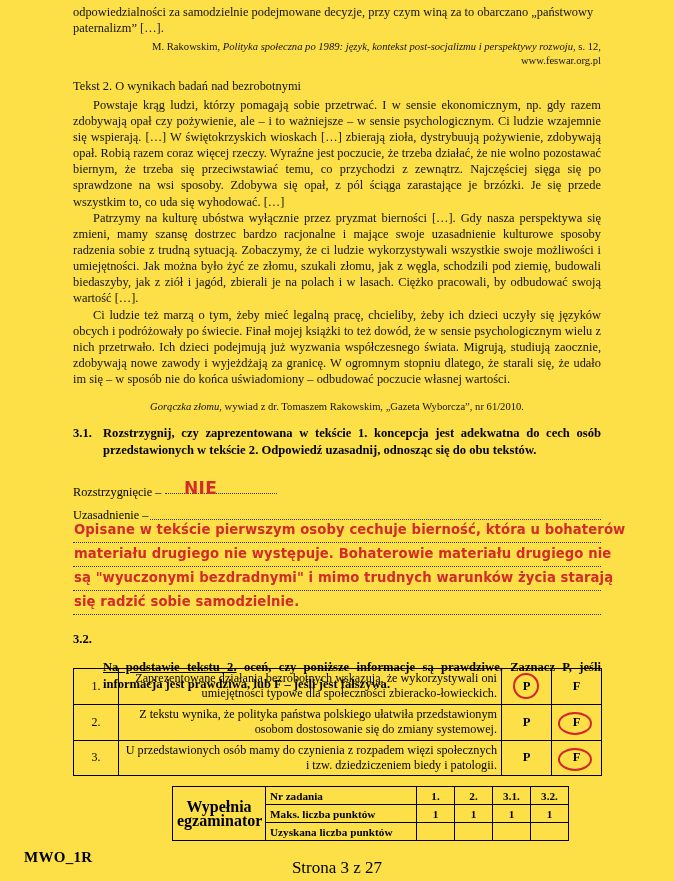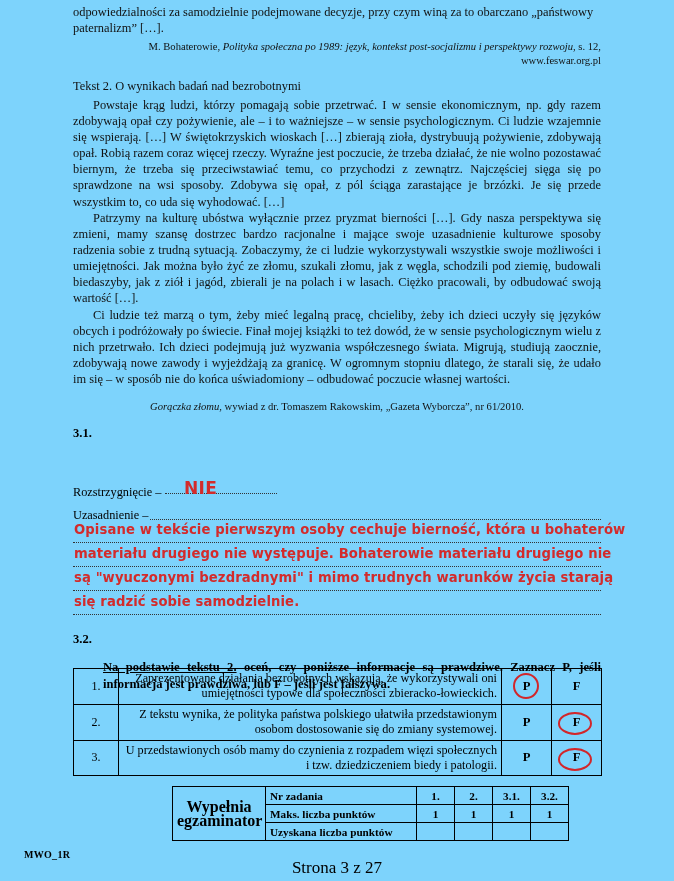--- a/index.html
+++ b/index.html
@@ -13,21 +13,21 @@
     position: relative;
     font-family: "Liberation Serif", serif;
     color: #000000;
     overflow: hidden;
   }
   .page {
     position: absolute;
     left: 0; top: 0;
     width: 674px;
     height: 881px;
-    background: #7dd3fc;
+    background: #fde047;
   }
 
   
   .para {
     position: absolute;
     font-size: 12.4px;
     line-height: 16.1px;
     text-align: justify;
     text-justify: inter-word;
     color: #111;
@@ -182,58 +182,59 @@
   }
   .ex-cell {
     width: 29px;
     text-align: center;
     font-weight: bold;
   }
 
   
   .footer-code {
     position: absolute;
-    font-size: 10px;
+    font-size: 15px;
     font-weight: bold;
     font-family: "Liberation Serif", serif;
     letter-spacing: 0.3px;
   }
   .footer-page {
     position: absolute;
     font-size: 17px;
     text-align: center;
     width: 674px;
     left: 0;
   }
 </style>
 </head>
 <body>
 
 <div class="page">
 
   <div class="para nojust" style="left:73px; top:4px; width:528px;">odpowiedzialności za samodzielnie podejmowane decyzje, przy czym winą za to obarczano „państwowy paternalizm” […].</div>
 
   <div class="source" style="left:120px; top:40px; width:481px;">
-    <span>M. Bohaterowie, </span><i>Polityka społeczna po 1989: język, kontekst post-socjalizmu i perspektywy rozwoju</i><span>, s. 12,</span>
+    <span>M. Rakowskim, </span><i>Polityka społeczna po 1989: język, kontekst post-socjalizmu i perspektywy rozwoju</i><span>, s. 12,</span>
   </div>
   <div class="source" style="left:120px; top:54px; width:481px;">www.feswar.org.pl</div>
 
   <div class="para nojust" style="left:73px; top:78px; width:528px;">Tekst 2. O wynikach badań nad bezrobotnymi</div>
 
   <div class="para indent" style="left:73px; top:97px; width:528px;">Powstaje krąg ludzi, którzy pomagają sobie przetrwać. I w sensie ekonomicznym, np. gdy razem zdobywają opał czy pożywienie, ale – i to ważniejsze – w sensie psychologicznym. Ci ludzie wzajemnie się wspierają. […] W świętokrzyskich wioskach […] zbierają zioła, dystrybuują pożywienie, zdobywają opał. Robią razem coraz więcej rzeczy. Wyraźne jest poczucie, że trzeba działać, że nie wolno pozostawać biernym, że trzeba się przeciwstawiać temu, co przychodzi z zewnątrz. Najczęściej sięga się po sprawdzone na wsi sposoby. Zdobywa się opał, z pól ściąga zarastające je brzózki. Je się przede wszystkim to, co uda się wyhodować. […]</div>
 
   <div class="para indent" style="left:73px; top:210px; width:528px;">Patrzymy na kulturę ubóstwa wyłącznie przez pryzmat bierności […]. Gdy nasza perspektywa się zmieni, mamy szansę dostrzec bardzo racjonalne i mające swoje uzasadnienie kulturowe sposoby radzenia sobie z trudną sytuacją. Zobaczymy, że ci ludzie wykorzystywali wszystkie swoje możliwości i umiejętności. Jak można było żyć ze złomu, szukali złomu, jak z węgla, schodzili pod ziemię, budowali biedaszyby, jak z ziół i jagód, zbierali je na polach i w lasach. Ciężko pracowali, by odbudować swoją wartość […].</div>
 
   <div class="para indent" style="left:73px; top:307px; width:528px;">Ci ludzie też marzą o tym, żeby mieć legalną pracę, chcieliby, żeby ich dzieci uczyły się języków obcych i podróżowały po świecie. Finał mojej książki to też dowód, że w sensie psychologicznym wielu z nich przetrwało. Ich dzieci podejmują już wyzwania współczesnego świata. Migrują, studiują zaocznie, zdobywają nowe zawody i wyjeżdżają za granicę. W ogromnym stopniu dlatego, że starali się, że udało im się – w sposób nie do końca uświadomiony – odbudować poczucie własnej wartości.</div>
 
   <div class="center-src" style="left:73px; top:401px; width:528px;">
     <i>Gorączka złomu</i><span>, wywiad z dr. Tomaszem Rakowskim, „Gazeta Wyborcza”, nr 61/2010.</span>
   </div>
 
   <div class="qhead" style="left:73px; top:425px; width:22px;">3.1.</div>
+  <div class="qbody" style="left:103px; top:425px; width:498px;">Rozstrzygnij, czy zaprezentowana w tekście 1. koncepcja jest adekwatna do cech osób przedstawionych w tekście 2. Odpowiedź uzasadnij, odnosząc się do obu tekstów.</div>
 
   <div class="ansrow" style="left:73px; top:483px;">
     <span>Rozstrzygnięcie –</span>
     <span class="dotline" style="width:112px;"></span>
   </div>
   <div class="hand-short" style="left:184px; top:478px;">NIE</div>
 
   <div class="ansrow" style="left:73px; top:508px;">
     <span>Uzasadnienie –</span>
   </div>

